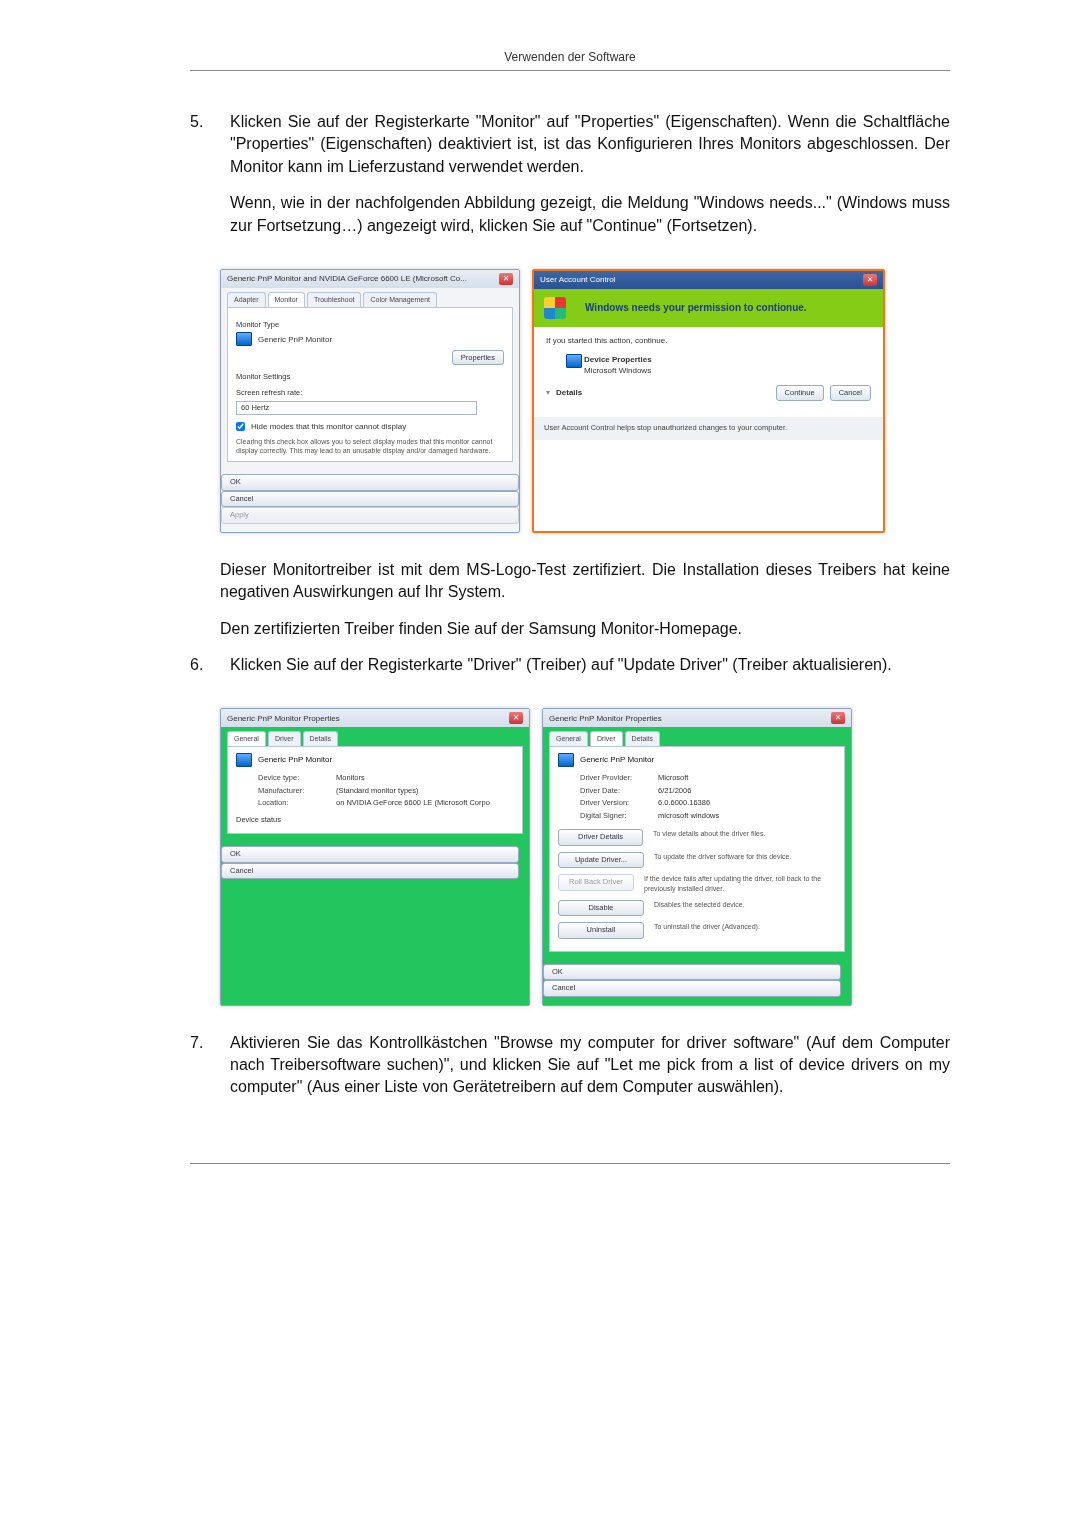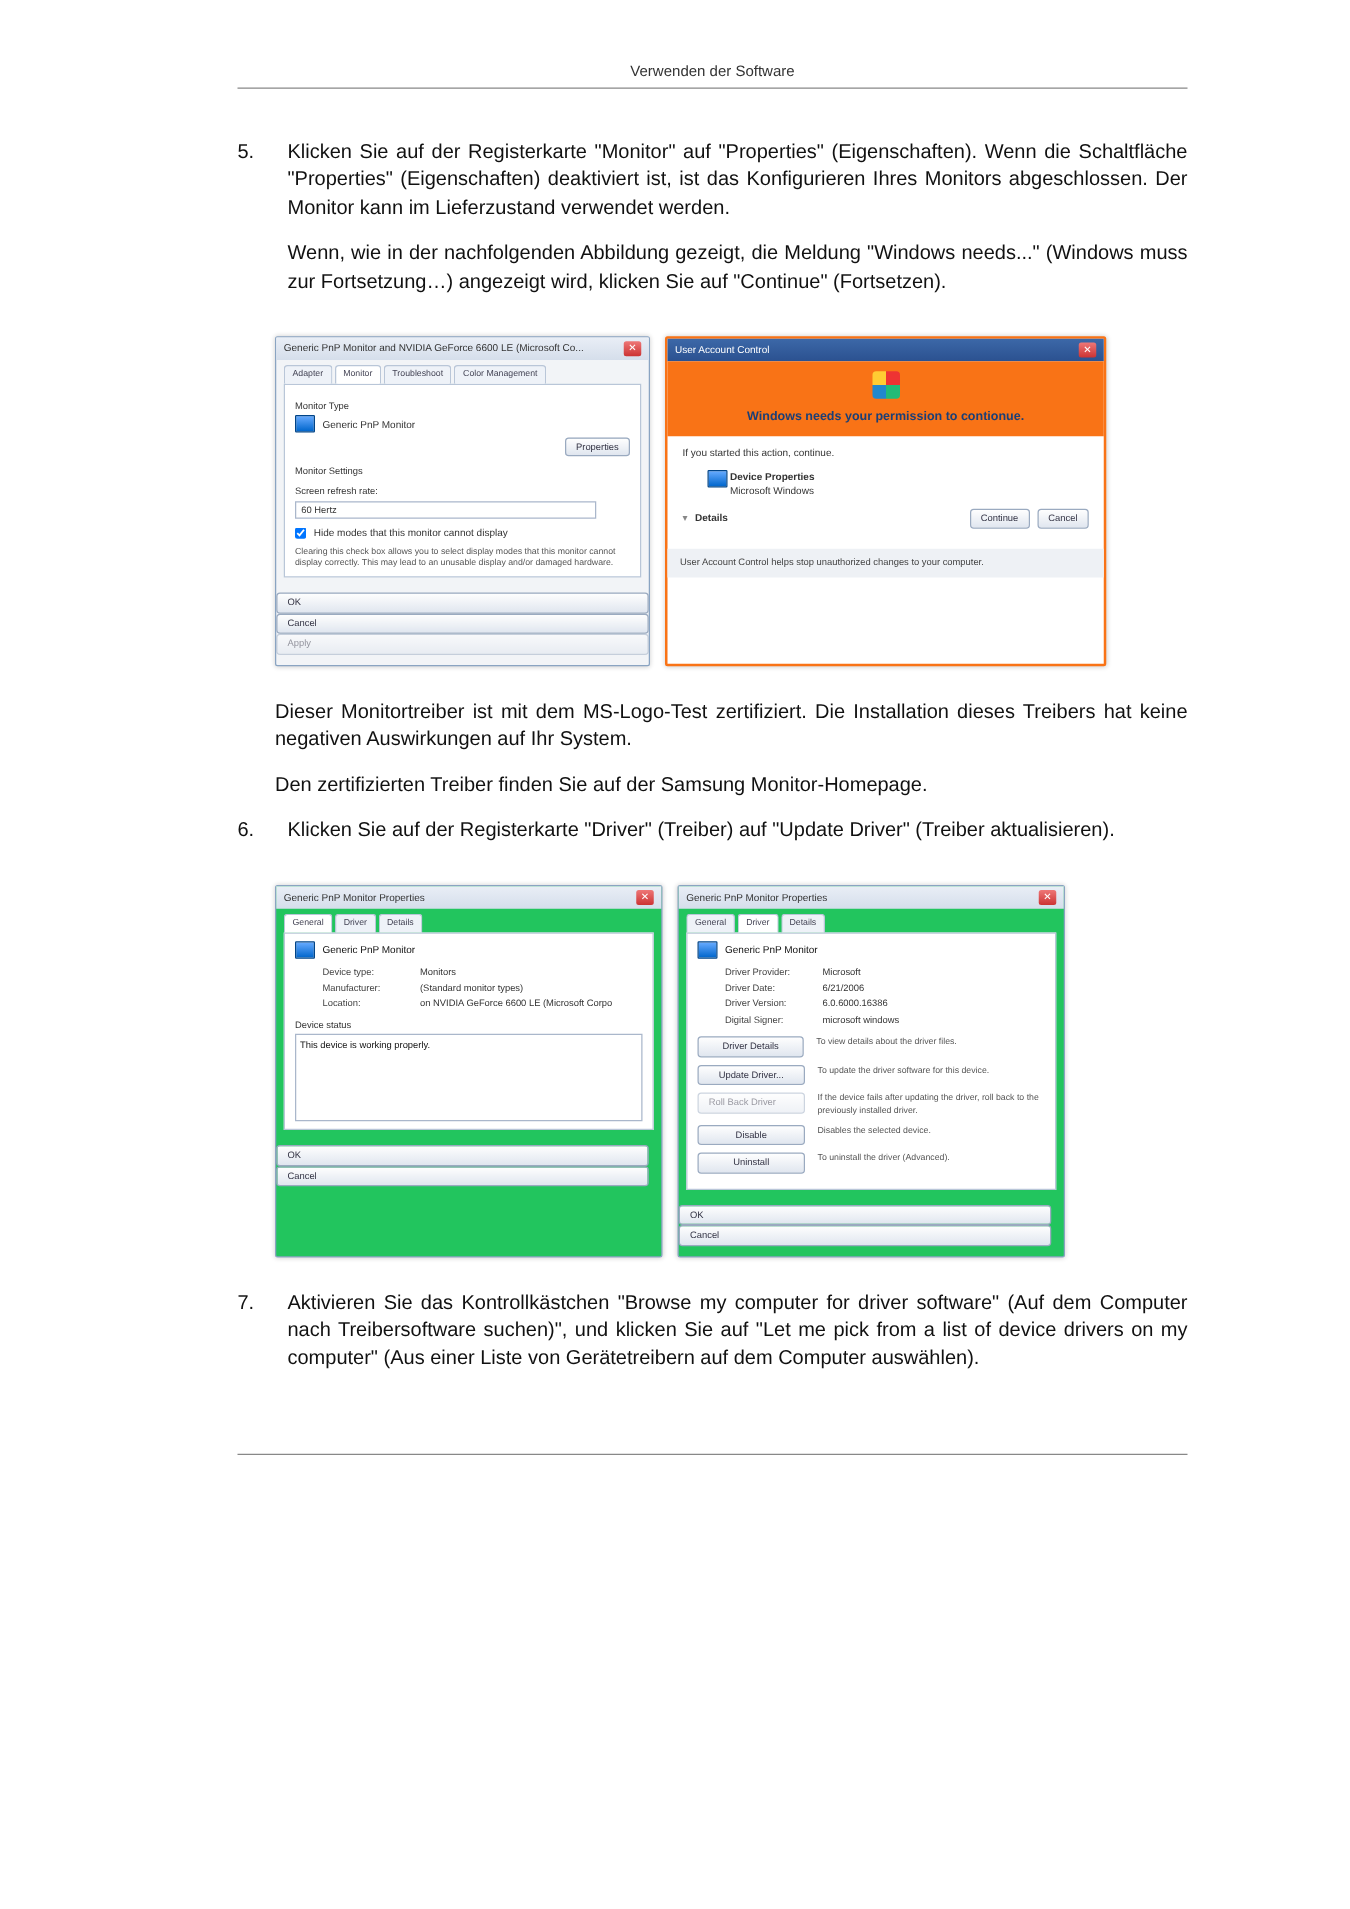--- a/index.html
+++ b/index.html
@@ -106,23 +106,23 @@
     box-shadow: 0 0 4px rgba(0,0,0,0.2);
   }
   .uac-title {
     background: linear-gradient(#3c68a8,#2b5190);
     color: #fff;
     padding: 3px 6px;
     font-size: 8px;
     display: flex; justify-content: space-between;
   }
   .uac-head {
-    background: #f97316;
+    background: #84cc16;
     padding: 8px 10px;
-    display: flex; align-items: center; gap: 8px; flex-direction: column;
+    display: flex; align-items: center; gap: 19px;
   }
   .shield {
     width: 22px; height: 22px;
     background: conic-gradient(#e33 0 25%, #2b7 0 50%, #28c 0 75%, #fc3 0 100%);
     border-radius: 3px;
   }
   .uac-head-text { color: #1a3f77; font-size: 10px; font-weight: bold; }
   .uac-body { padding: 8px 12px; font-size: 8px; color: #333; }
   .uac-body .subtitle { margin-bottom: 8px; }
   .uac-item { display: flex; gap: 2px; margin-left: 20px; margin-bottom: 8px; }
@@ -293,21 +293,20 @@
             <div class="kv">
                 <span class="k">Manufacturer:</span>
                 <span class="v">(Standard monitor types)</span>
               </div>
             <div class="kv">
                 <span class="k">Location:</span>
                 <span class="v">on NVIDIA GeForce 6600 LE (Microsoft Corpo</span>
               </div>
           </div>
           <div class="fieldset-label" style="margin-top:6px;">Device status</div>
-          <div style="border:1px solid #aab7cb;background:#fff;height:70px;padding:3px;font-size:7.5px;">This device is working properly.</div>
         </div>
         <div class="dlg-footer" style="justify-content:flex-end;padding-right:10px;">
           <span class="btn">OK</span>
           <span class="btn">Cancel</span>
         </div>
       </div>
 
       <div class="drv-dialog">
         <div class="win-title">
           <span>Generic PnP Monitor Properties</span>
@@ -343,21 +342,21 @@
           </div>
           <div class="drv-btn-row">
               <span class="btn" style="width:85px;text-align:center;">Driver Details</span>
               <span class="desc">To view details about the driver files.</span>
             </div>
           <div class="drv-btn-row">
               <span class="btn" style="width:86px;text-align:center;">Update Driver...</span>
               <span class="desc">To update the driver software for this device.</span>
             </div>
           <div class="drv-btn-row">
-              <span class="btn" style="width:86px;opacity:.5;">Roll Back Driver</span>
+              <span class="btn" style="width:76px;text-align:center;opacity:.5;">Roll Back Driver</span>
               <span class="desc">If the device fails after updating the driver, roll back to the previously installed driver.</span>
             </div>
           <div class="drv-btn-row">
               <span class="btn" style="width:86px;text-align:center;">Disable</span>
               <span class="desc">Disables the selected device.</span>
             </div>
           <div class="drv-btn-row">
               <span class="btn" style="width:86px;text-align:center;">Uninstall</span>
               <span class="desc">To uninstall the driver (Advanced).</span>
             </div>

